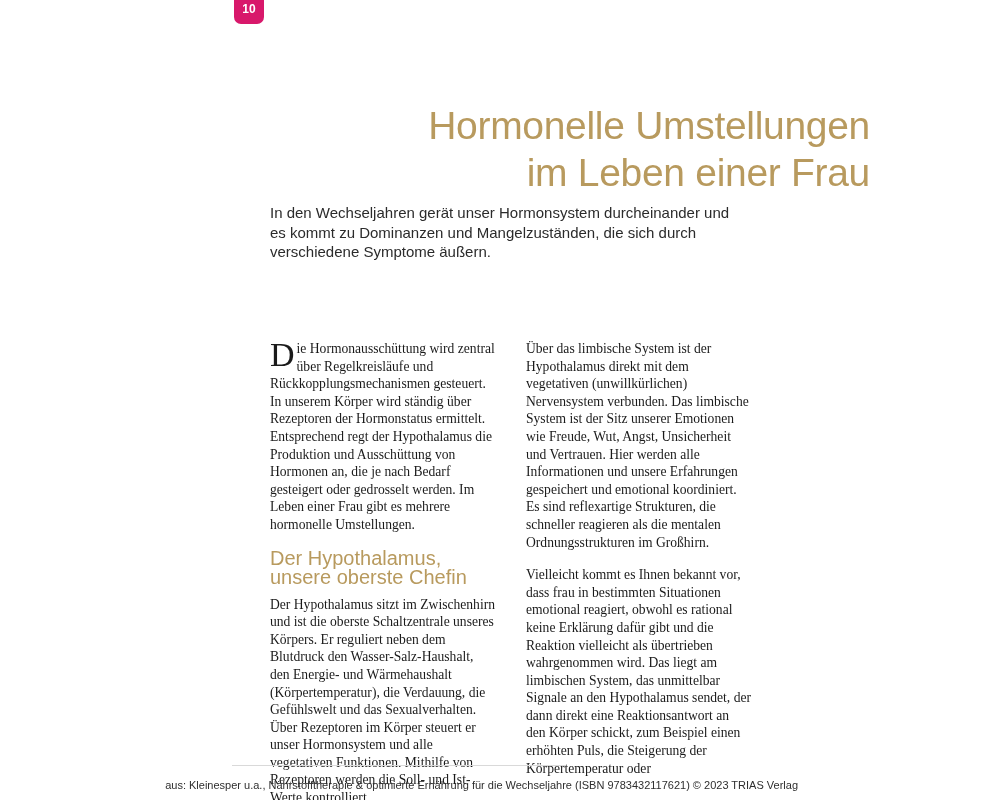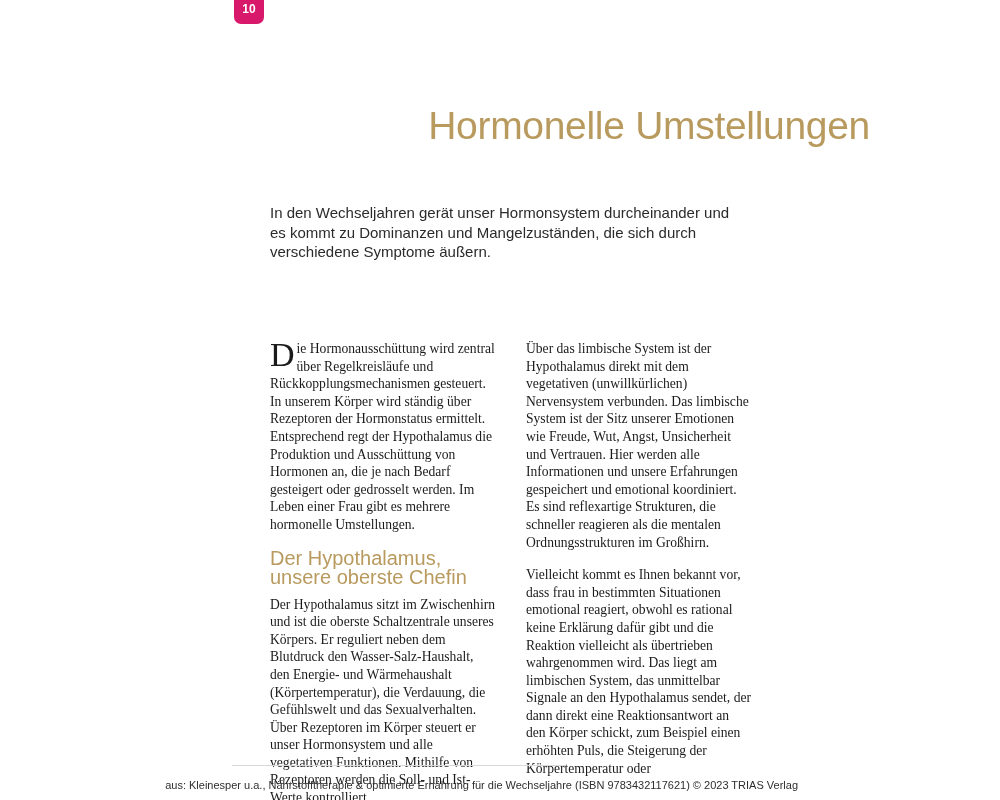--- a/index.html
+++ b/index.html
@@ -135,20 +135,21 @@
 </style>
 </head>
 <body>
 
 <div class="page">
 
   <div class="page-badge">10</div>
 
   <h1 class="title">
     <span>Hormonelle Umstellungen</span>
+    <span class="line2">im Leben einer Frau</span>
   </h1>
 
   <div class="standfirst">In den Wechseljahren gerät unser Hormonsystem durcheinander und es kommt zu Dominanzen und Mangelzuständen, die sich durch verschiedene Symptome äußern.</div>
 
   <div class="columns">
 
     <div class="col">
       <p class="dropcap-para">
         <span class="dropcap">D</span><span>ie Hormonausschüttung wird zentral über Regelkreisläufe und Rückkopplungsmechanismen gesteuert. In unserem Körper wird ständig über Rezeptoren der Hormonstatus ermittelt. Entsprechend regt der Hypothalamus die Produktion und Ausschüttung von Hormonen an, die je nach Bedarf gesteigert oder gedrosselt werden. Im Leben einer Frau gibt es mehrere hormonelle Umstellungen.</span>
       </p>

